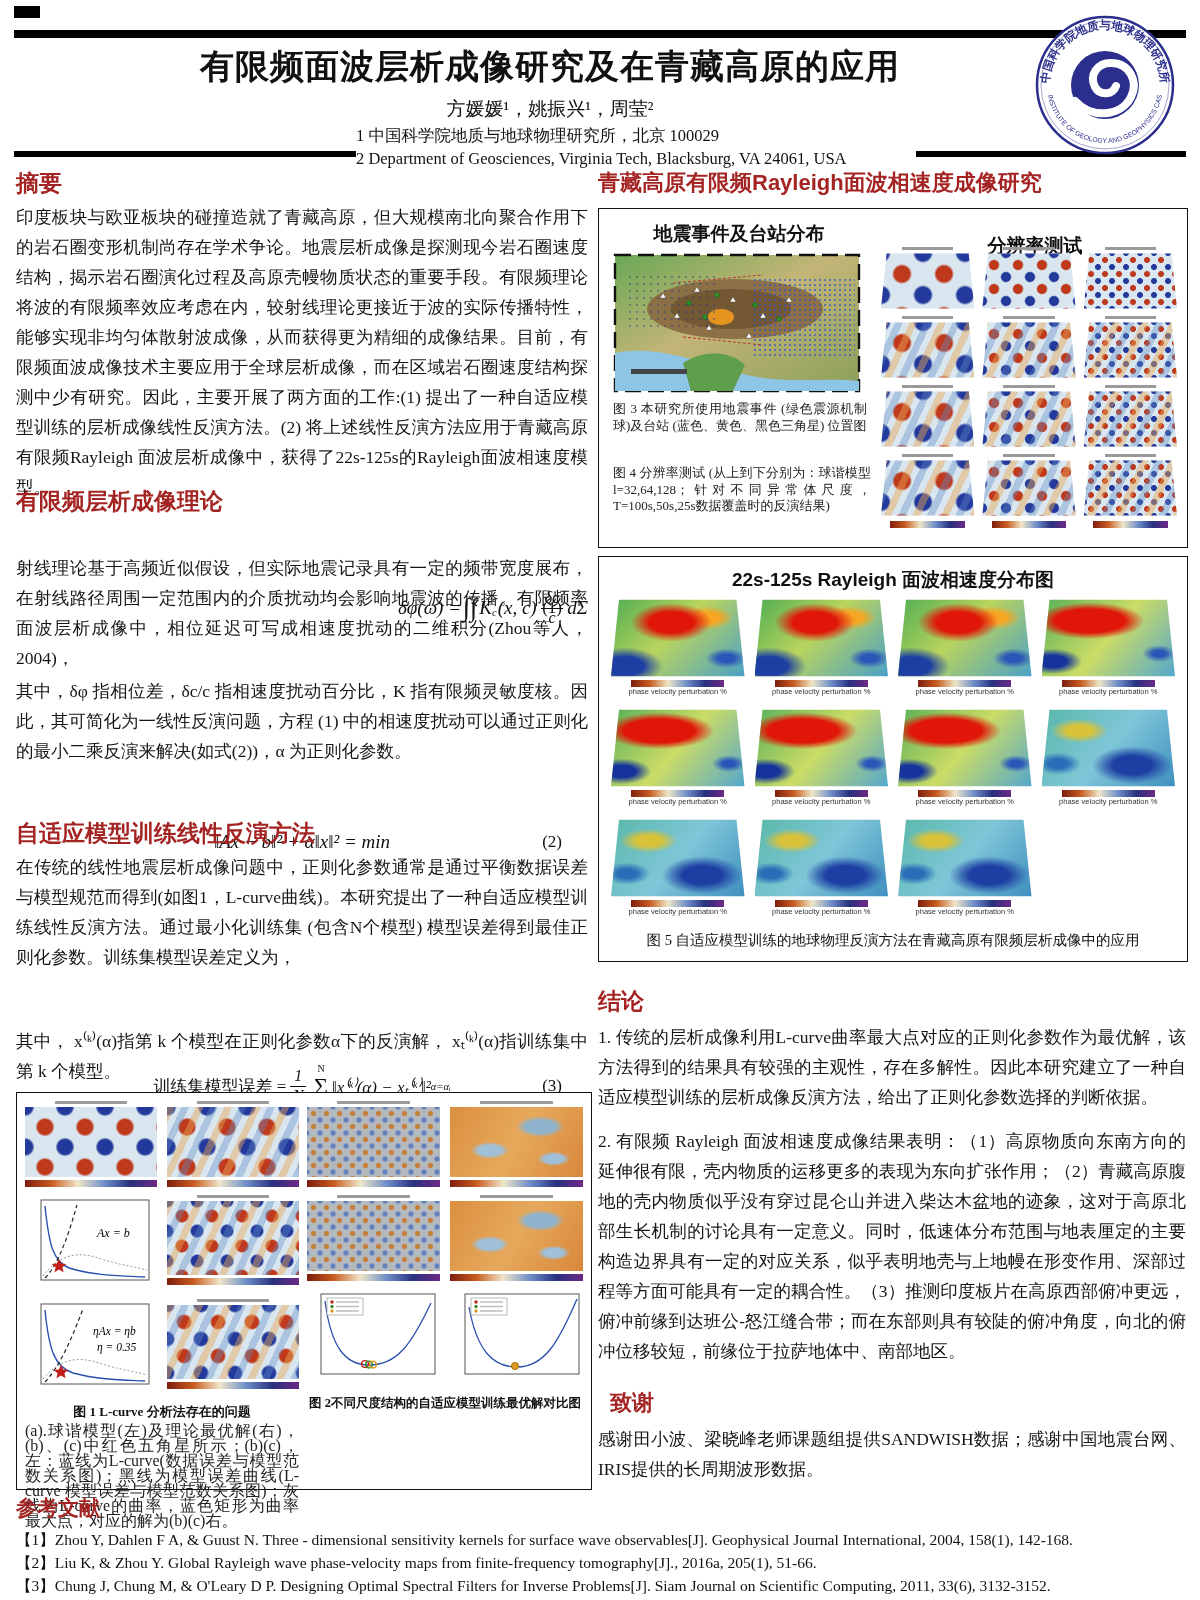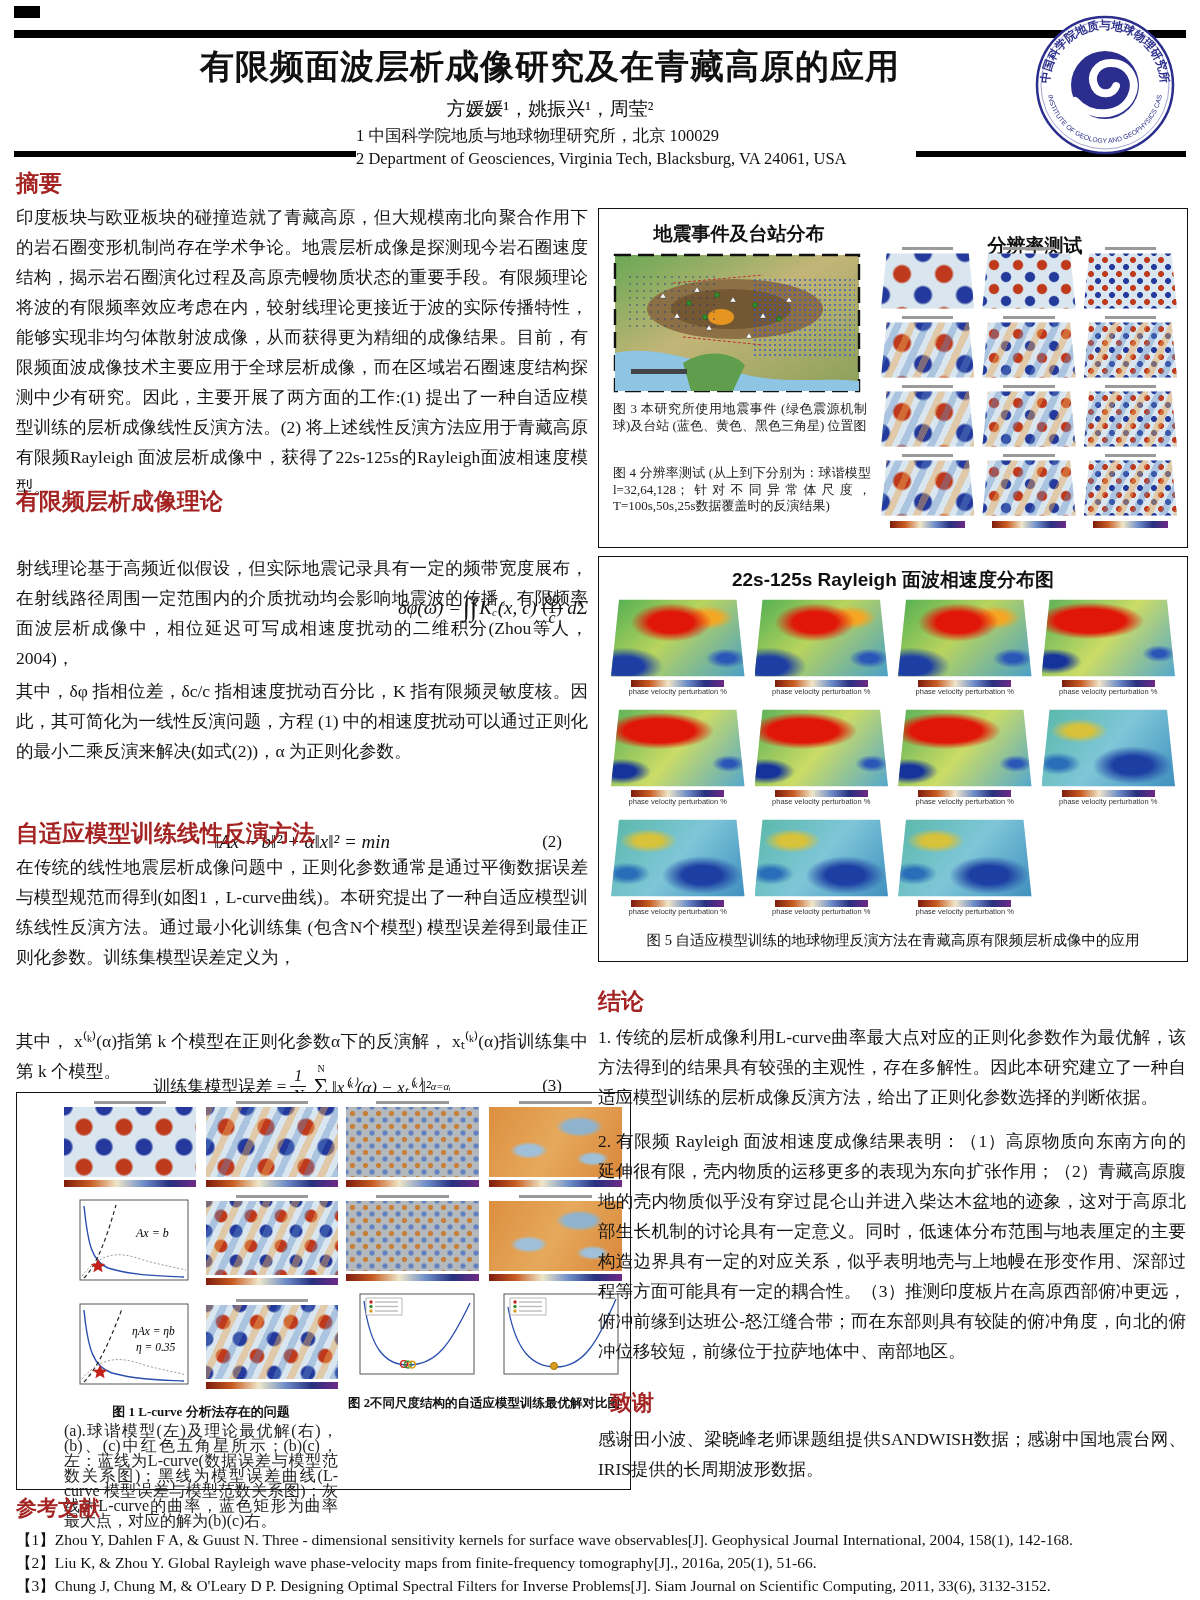--- a/index.html
+++ b/index.html
@@ -140,21 +140,21 @@
         <span class="op">Σ</span>
         <span class="lim">k=1</span>
       </span>
       <span>‖x⁽ᵏ⁾(α) − xₜ⁽ᵏ⁾‖²</span>
       <span class="tailsub">α=αᵢ</span>
     <span class="eq-num">(3)</span>
   </div>
 
   <div class="abs body-txt" style="left:16px;top:1026px;width:572px;">其中， x⁽ᵏ⁾(α)指第 k 个模型在正则化参数α下的反演解， xₜ⁽ᵏ⁾(α)指训练集中第 k 个模型。</div>
 
-  <div class="abs box" style="left:16px;top:1092px;width:574px;height:396px;padding-left:39px;">
+  <div class="abs box" style="left:16px;top:1092px;width:574px;height:396px;">
     <div style="display:flex;gap:8px;padding:8px;">
 
       <div style="width:276px;">
         <div class="panel-row">
           <div class="cell">
               <div class="mt"></div>
               <div class="cb" style="--sz:40px;height:70px;"></div>
               <div class="cbar" style="margin-top:3px;"></div>
             </div>
           <div class="cell">
@@ -258,20 +258,21 @@
               <circle cx="25" cy="22" r="1.7" fill="#d99c1e"></circle>
                 <line x1="29" y1="22" x2="52" y2="22" stroke="#bbb" stroke-width="1.4"></line>
             </svg>
           </div>
         </div>
         <div class="center" style="font-size:12.5px;margin-top:10px;font-weight:bold;">图 2不同尺度结构的自适应模型训练最优解对比图</div>
       </div>
     </div>
   </div>
 
+  <div class="abs h-red" style="left:598px;top:168px;width:588px;font-size:22px;">青藏高原有限频Rayleigh面波相速度成像研究</div>
 
   <div class="abs box" style="left:598px;top:208px;width:588px;height:338px;">
     <div class="abs center" style="left:14px;top:12px;width:252px;font-family:'Liberation Sans',sans-serif;font-weight:bold;font-size:19px;color:#111;">地震事件及台站分布</div>
     <div class="abs center" style="left:300px;top:24px;width:272px;font-family:'Liberation Sans',sans-serif;font-weight:bold;font-size:19px;color:#111;">分辨率测试</div>
 
     <div class="abs" style="left:14px;top:44px;width:248px;height:140px;">
       <svg viewBox="0 0 248 140" width="248" height="140">
         <defs>
           <linearGradient id="terr" x1="0" y1="0" x2="1" y2="1">
             <stop offset="0" stop-color="#69a855"></stop>

